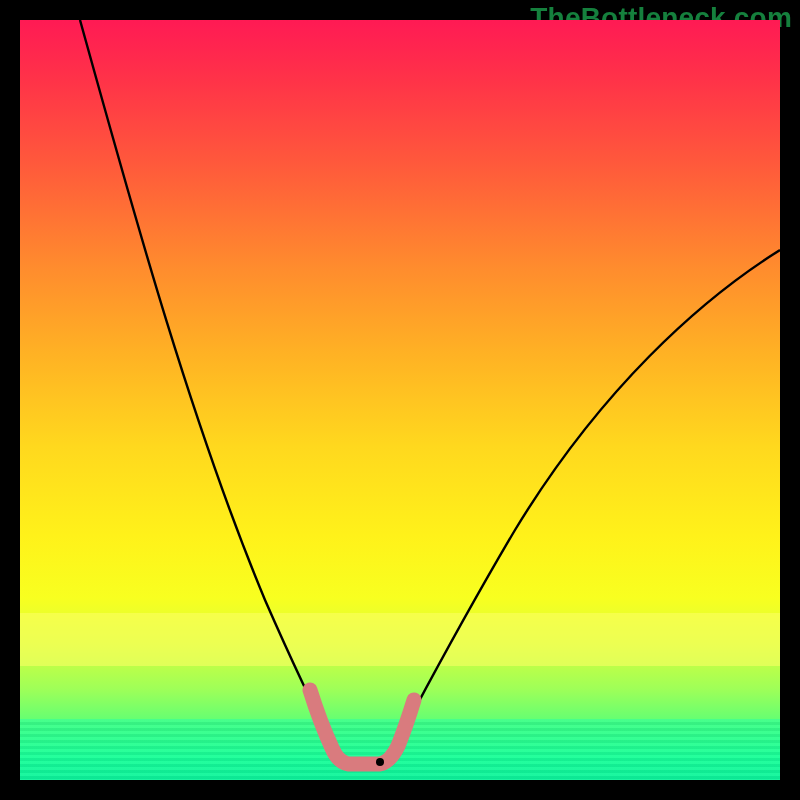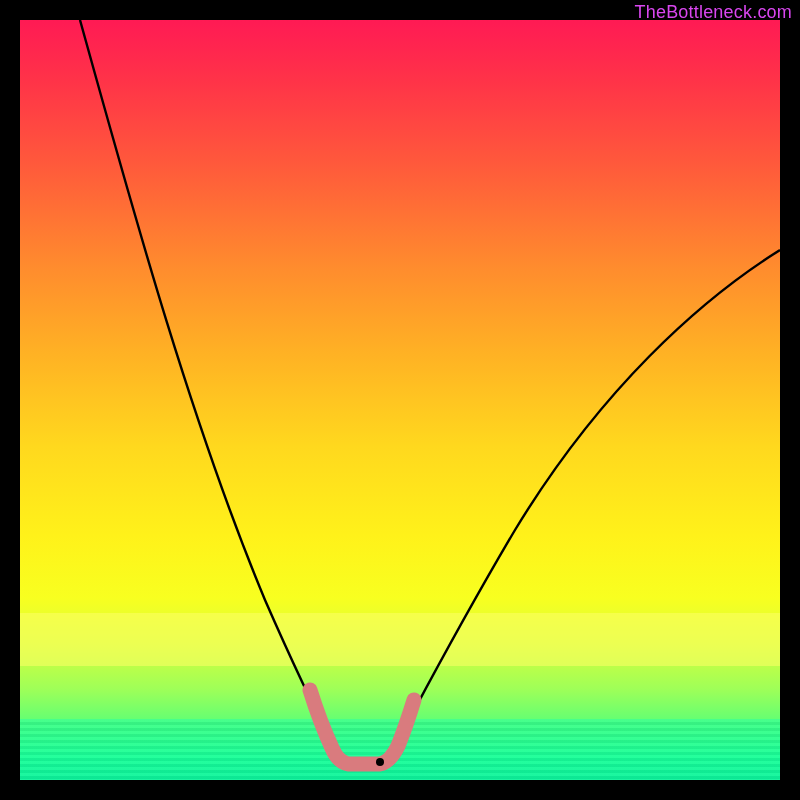--- a/index.html
+++ b/index.html
@@ -64,23 +64,23 @@
     opacity: 0.55;
   }
   svg.curves {
     position: absolute;
     inset: 0;
   }
   .watermark {
     position: absolute;
     top: 2px;
     right: 8px;
-    color: #d946ef;
-    font-size: 18px;
-    font-weight: 400;
+    color: #15803d;
+    font-size: 28px;
+    font-weight: 700;
     letter-spacing: 0.2px;
   }
 </style>
 </head>
 <body>
 
 <div class="watermark">TheBottleneck.com</div>
 
 <div class="frame">
   <div class="gradient"></div>

